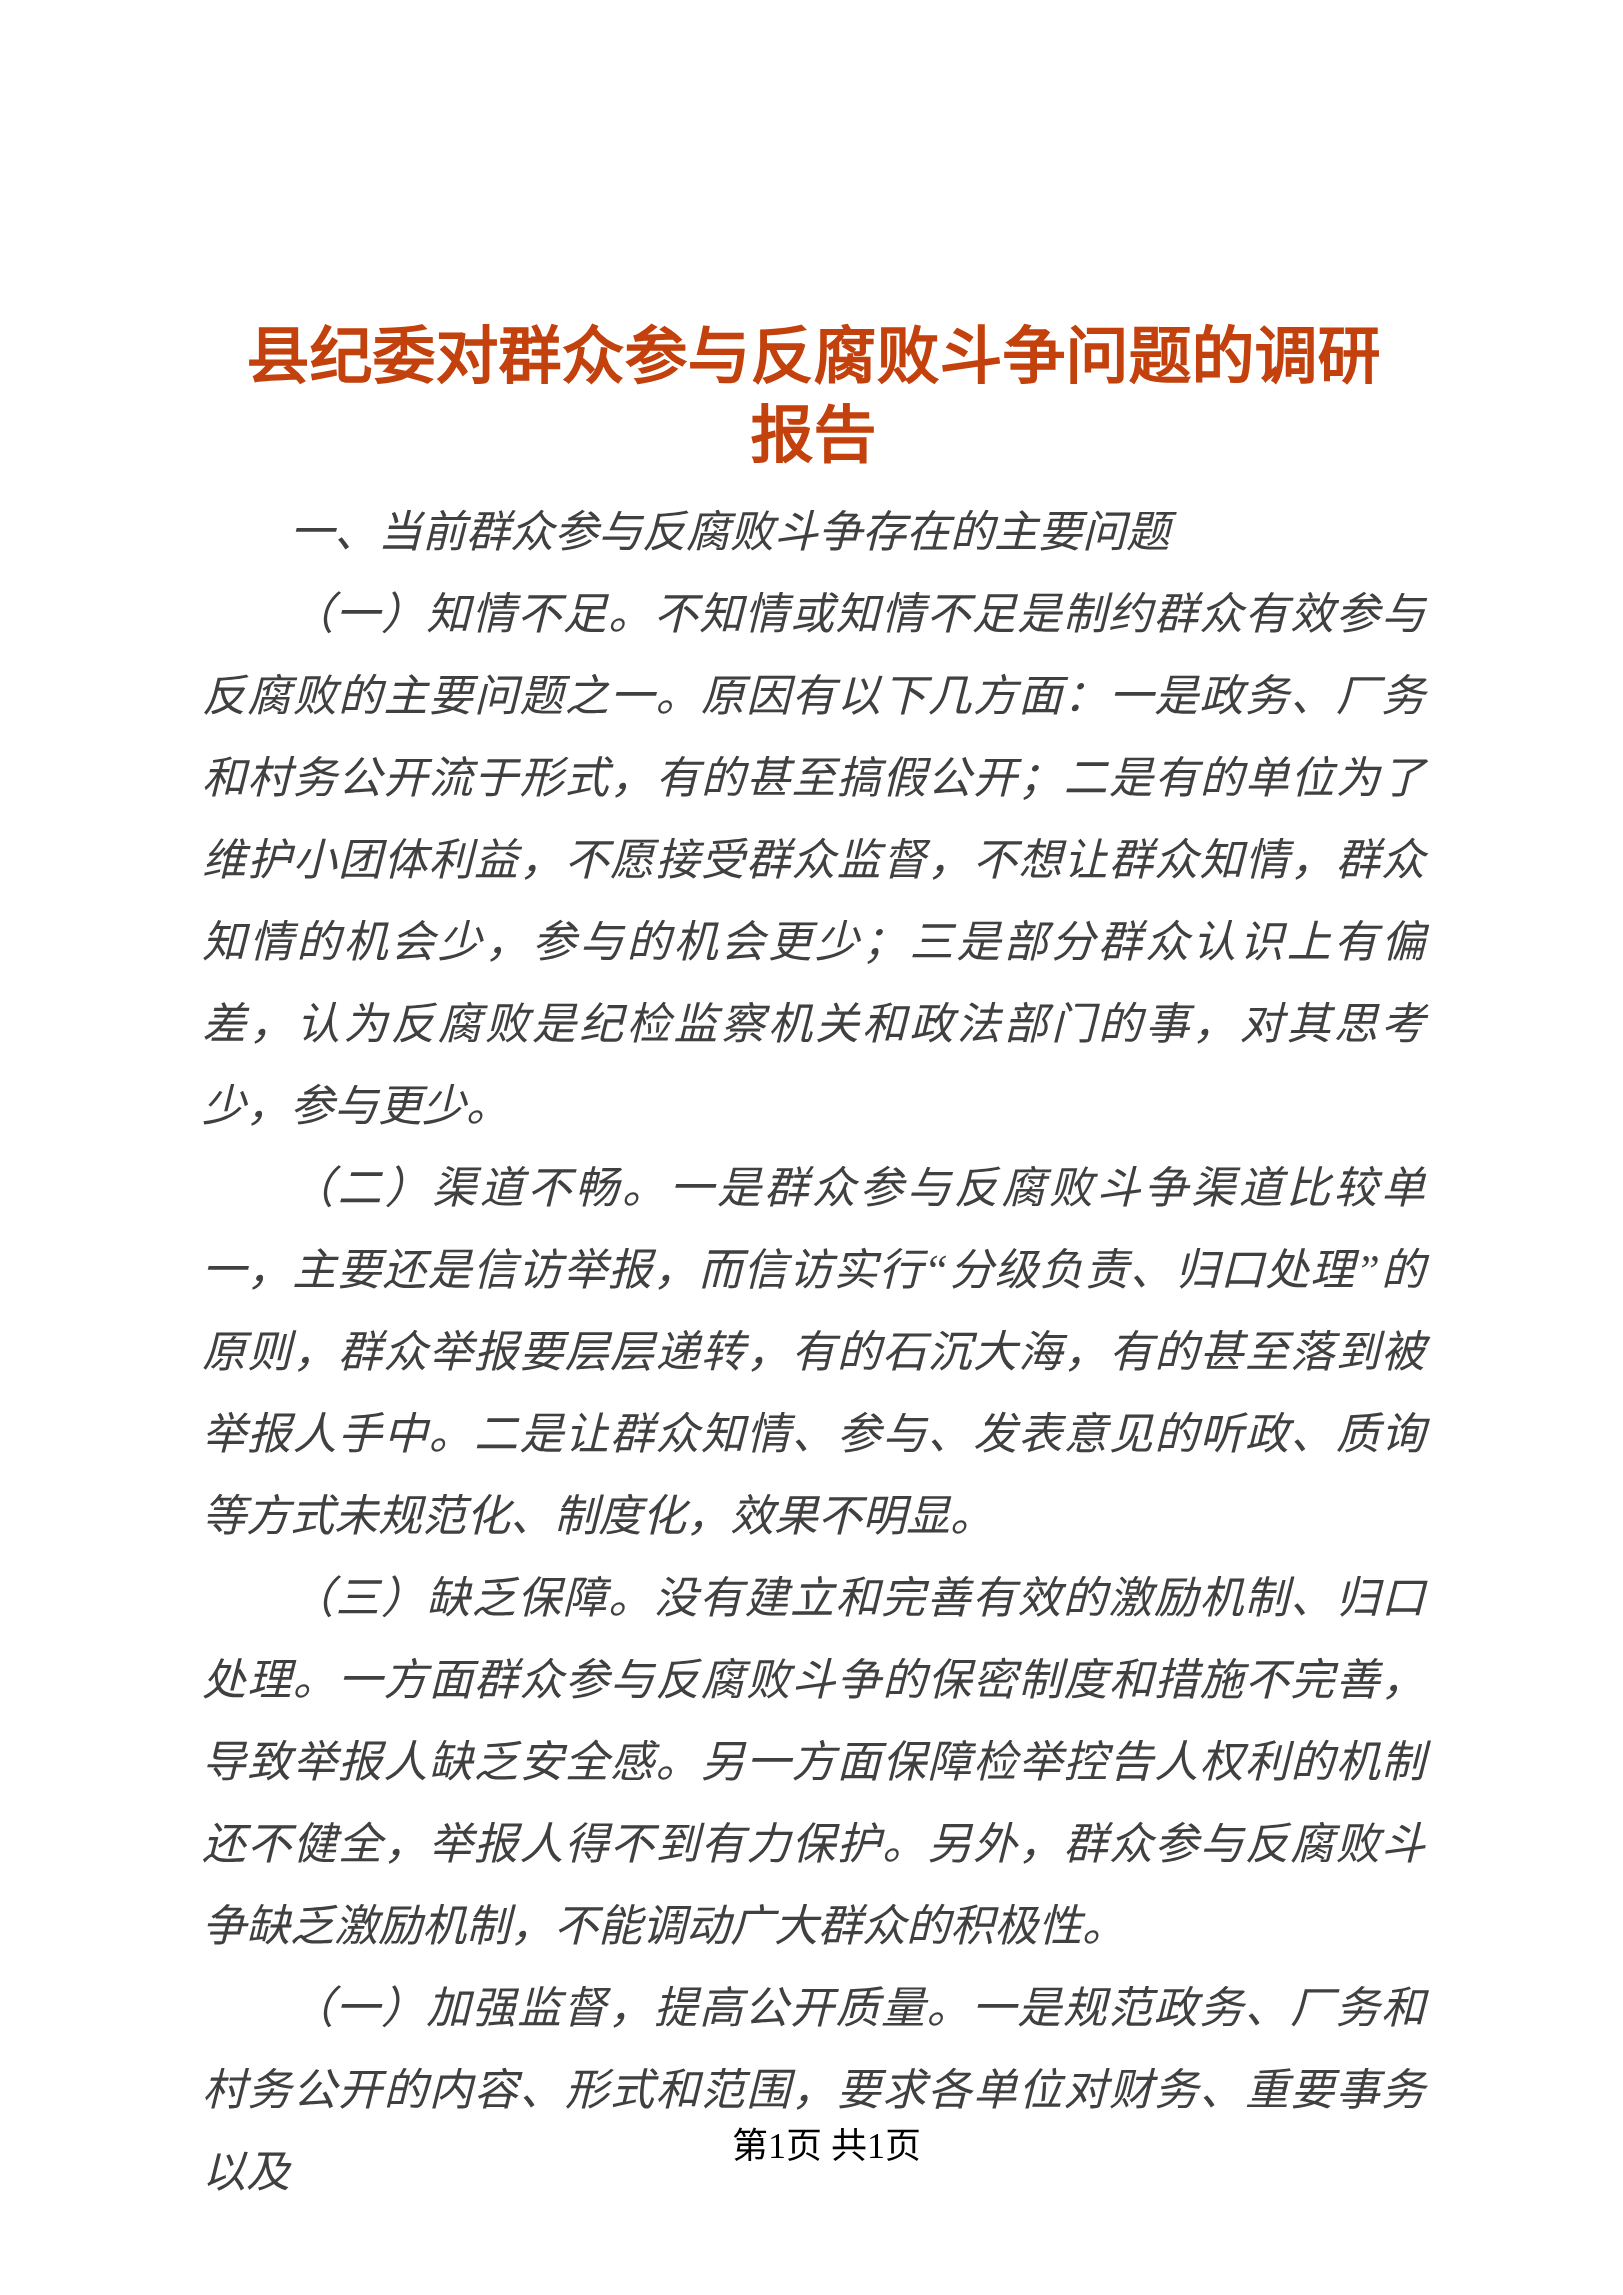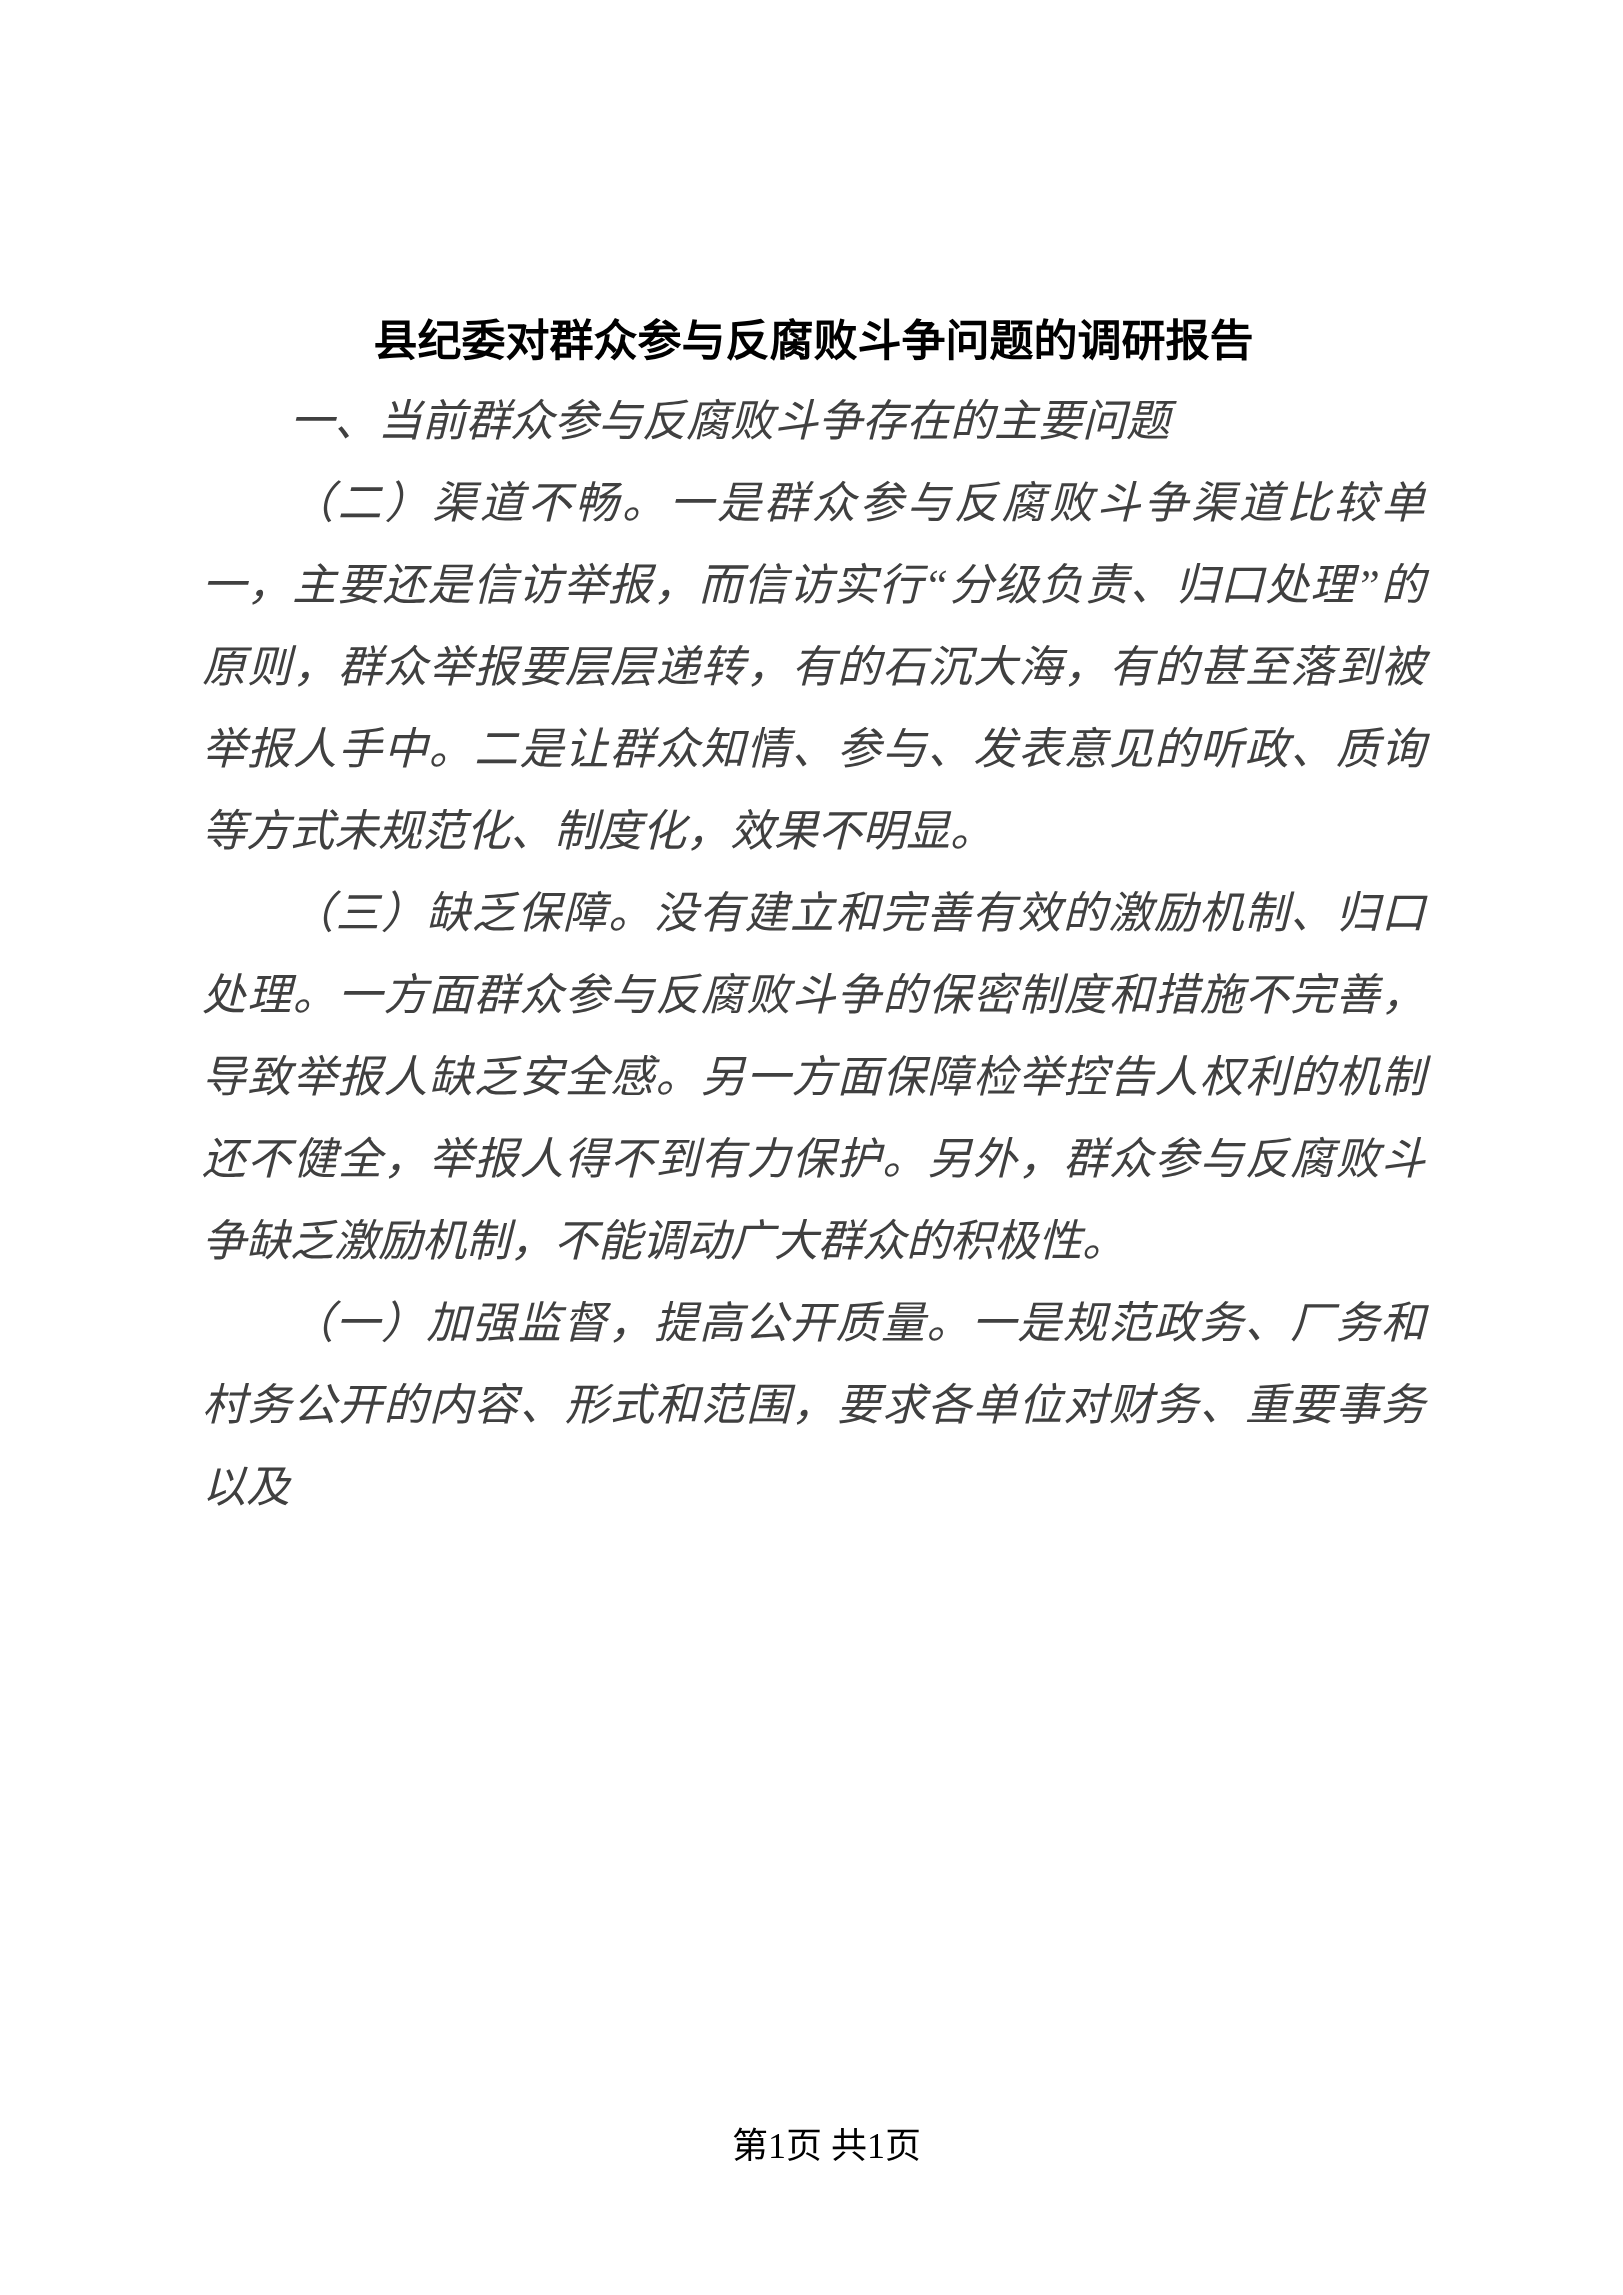--- a/index.html
+++ b/index.html
@@ -16,28 +16,28 @@
     overflow: hidden;
     font-family: "Liberation Serif", "DejaVu Serif", serif;
   }
   .content {
     position: absolute;
     left: 202px;
     top: 302px;
     width: 1223px;
   }
   .doc-title {
-    margin: 0;
-    font-size: 44px;
+    margin: 16px;
+    font-size: 63px;
     line-height: 79px;
     font-weight: 700;
     font-style: normal;
     text-align: center;
     letter-spacing: 0;
-    color: #000000;
+    color: #c2410c;
   }
   .para {
     margin: 0;
     font-size: 44px;
     line-height: 82px;
     font-style: italic;
     text-align: justify;
     text-indent: 2em;
     color: #404040;
     word-break: break-all;
@@ -57,20 +57,21 @@
 </style>
 </head>
 <body>
 
 <div class="page">
   <div class="content">
     <h1 class="doc-title">县纪委对群众参与反腐败斗争问题的调研报告</h1>
 
     <p class="para">一、当前群众参与反腐败斗争存在的主要问题</p>
 
+    <p class="para">（一）知情不足。不知情或知情不足是制约群众有效参与反腐败的主要问题之一。原因有以下几方面：一是政务、厂务和村务公开流于形式，有的甚至搞假公开；二是有的单位为了维护小团体利益，不愿接受群众监督，不想让群众知情，群众知情的机会少，参与的机会更少；三是部分群众认识上有偏差，认为反腐败是纪检监察机关和政法部门的事，对其思考少，参与更少。</p>
 
     <p class="para">（二）渠道不畅。一是群众参与反腐败斗争渠道比较单一，主要还是信访举报，而信访实行“分级负责、归口处理”的原则，群众举报要层层递转，有的石沉大海，有的甚至落到被举报人手中。二是让群众知情、参与、发表意见的听政、质询等方式未规范化、制度化，效果不明显。</p>
 
     <p class="para">（三）缺乏保障。没有建立和完善有效的激励机制、归口处理。一方面群众参与反腐败斗争的保密制度和措施不完善，导致举报人缺乏安全感。另一方面保障检举控告人权利的机制还不健全，举报人得不到有力保护。另外，群众参与反腐败斗争缺乏激励机制，不能调动广大群众的积极性。</p>
 
 
     <p class="para">（一）加强监督，提高公开质量。一是规范政务、厂务和村务公开的内容、形式和范围，要求各单位对财务、重要事务以及</p>
   </div>
 
   <div class="footer">第1页 共1页</div>

